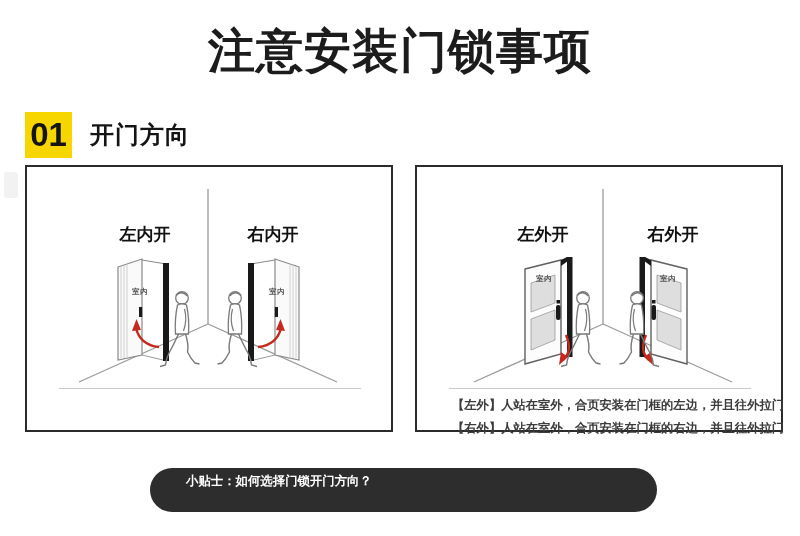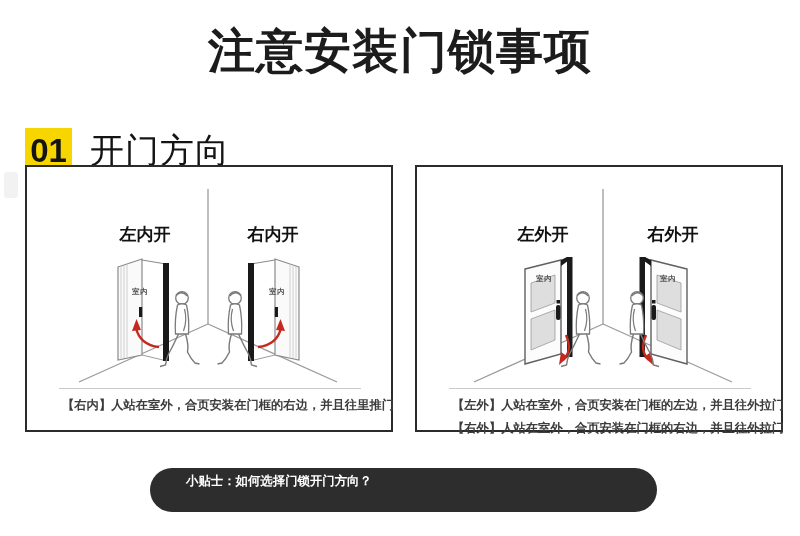--- a/index.html
+++ b/index.html
@@ -6,27 +6,27 @@
   html,body { width:800px; height:536px; background:#ffffff; overflow:hidden;
               font-family:"Liberation Sans","DejaVu Sans",sans-serif; }
   .page { position:relative; width:800px; height:536px; background:#fff; }
 
   .main-title {
     margin-top:4px; text-align:center;
     font-size:47px; font-weight:900; letter-spacing:1px;
     color:#1c1c1c; line-height:94px; white-space:nowrap;
   }
 
-  .section-header { position:absolute; left:25px; top:124px; display:flex; align-items:center; gap:18px; }
+  .section-header { position:absolute; left:25px; top:108px; display:flex; align-items:center; gap:18px; }
   .num-badge {
     width:47px; height:46px; background:#f7d600;
     display:flex; align-items:center; justify-content:center;
     font-size:33px; font-weight:900; color:#141414;
   }
-  .section-heading { font-size:34px; font-weight:400; color:#141414; letter-spacing:1px; }
+  .section-heading { font-size:24px; font-weight:700; color:#141414; letter-spacing:1px; }
 
   .watermark { position:absolute; left:4px; top:168px; width:14px; height:26px;
                background:#f2f2f2; border-radius:3px; }
 
   .panels { position:absolute; left:25px; top:161px; display:flex; gap:22px; }
   .panel { position:relative; width:368px; height:267px; border:2px solid #2b2b2b; background:#fff; }
   .panel svg.diagram { display:block; }
   .panel .sep { position:absolute; left:32px; right:30px; top:221px; border-top:1.5px solid #c9c9c9; }
   .panel .notes { position:absolute; left:35px; top:227px; right:6px;
                   font-size:12.3px; font-weight:600; color:#3c3c3c;
@@ -113,21 +113,20 @@
 
         <text class="indoor" x="113" y="127" text-anchor="middle">室内</text>
         <text class="indoor" x="250" y="127" text-anchor="middle">室内</text>
 
         <use href="#person" transform="translate(155,122)"></use>
         <use href="#person" transform="translate(208,122) scale(-1,1)"></use>
       </svg>
 
       <div class="sep"></div>
       <div class="notes">
-        <div>【右内】人站在室外，合页安装在门框的右边，并且往里推门</div>
       </div>
     </div>
 
     <div class="panel">
       <svg class="diagram" width="364" height="220" viewBox="0 0 364 220">
         <line x1="186" y1="22" x2="186" y2="157" stroke="#9b9b9b" stroke-width="1.3"></line>
         <line x1="186" y1="157" x2="57" y2="215" stroke="#9b9b9b" stroke-width="1.3"></line>
         <line x1="186" y1="157" x2="315" y2="215" stroke="#9b9b9b" stroke-width="1.3"></line>
 
         <text class="door-label" x="126" y="73" text-anchor="middle">左外开</text>

